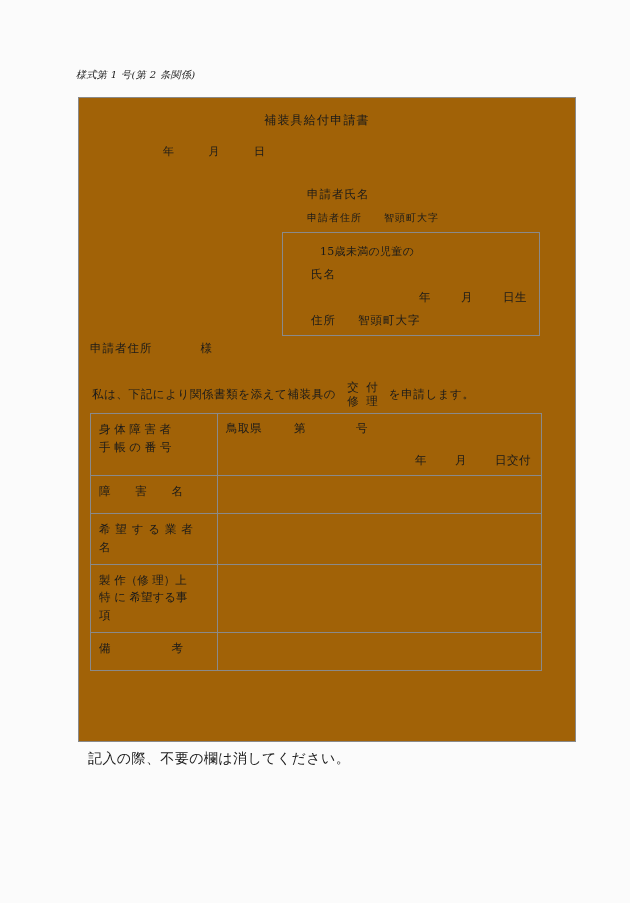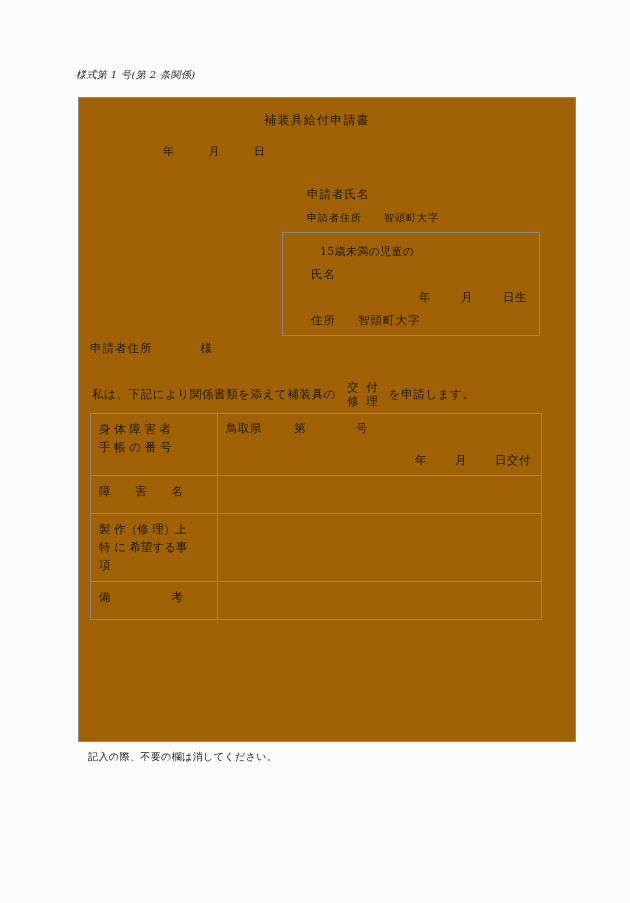--- a/index.html
+++ b/index.html
@@ -215,21 +215,21 @@
   .h-r3 { height: 62px; }
   .h-r4 { height: 36px; }
   .h-r5 { height: 58px; }
   .h-r6 { height: 38px; }
 
   
   .footer-note {
     position: absolute;
     left: 88px;
     top: 750px;
-    font-size: 10px;
+    font-size: 14px;
     letter-spacing: 0.4px;
   }
 </style>
 </head>
 <body>
 
 <div id="page">
 
   <div class="form-number">様式第 1 号(第 2 条関係)</div>
 
@@ -293,20 +293,26 @@
         </tr>
 
         <tr class="h-r2">
           <td class="lbl">
             <div class="plain">障　　害　　名</div>
           </td>
           <td class="cell-val" colspan="3"></td>
         </tr>
 
 
+        <tr class="h-r4">
+          <td class="lbl">
+            <div class="plain">希 望 す る 業 者 名</div>
+          </td>
+          <td class="cell-val" colspan="3"></td>
+        </tr>
 
         <tr class="h-r5">
           <td class="lbl">
             <div class="just">
                 <span>製 作（修 理）上</span>
               </div>
             <div class="just">
                 <span>特 に 希望する事</span>
               </div>
             <div class="plain">項</div>

